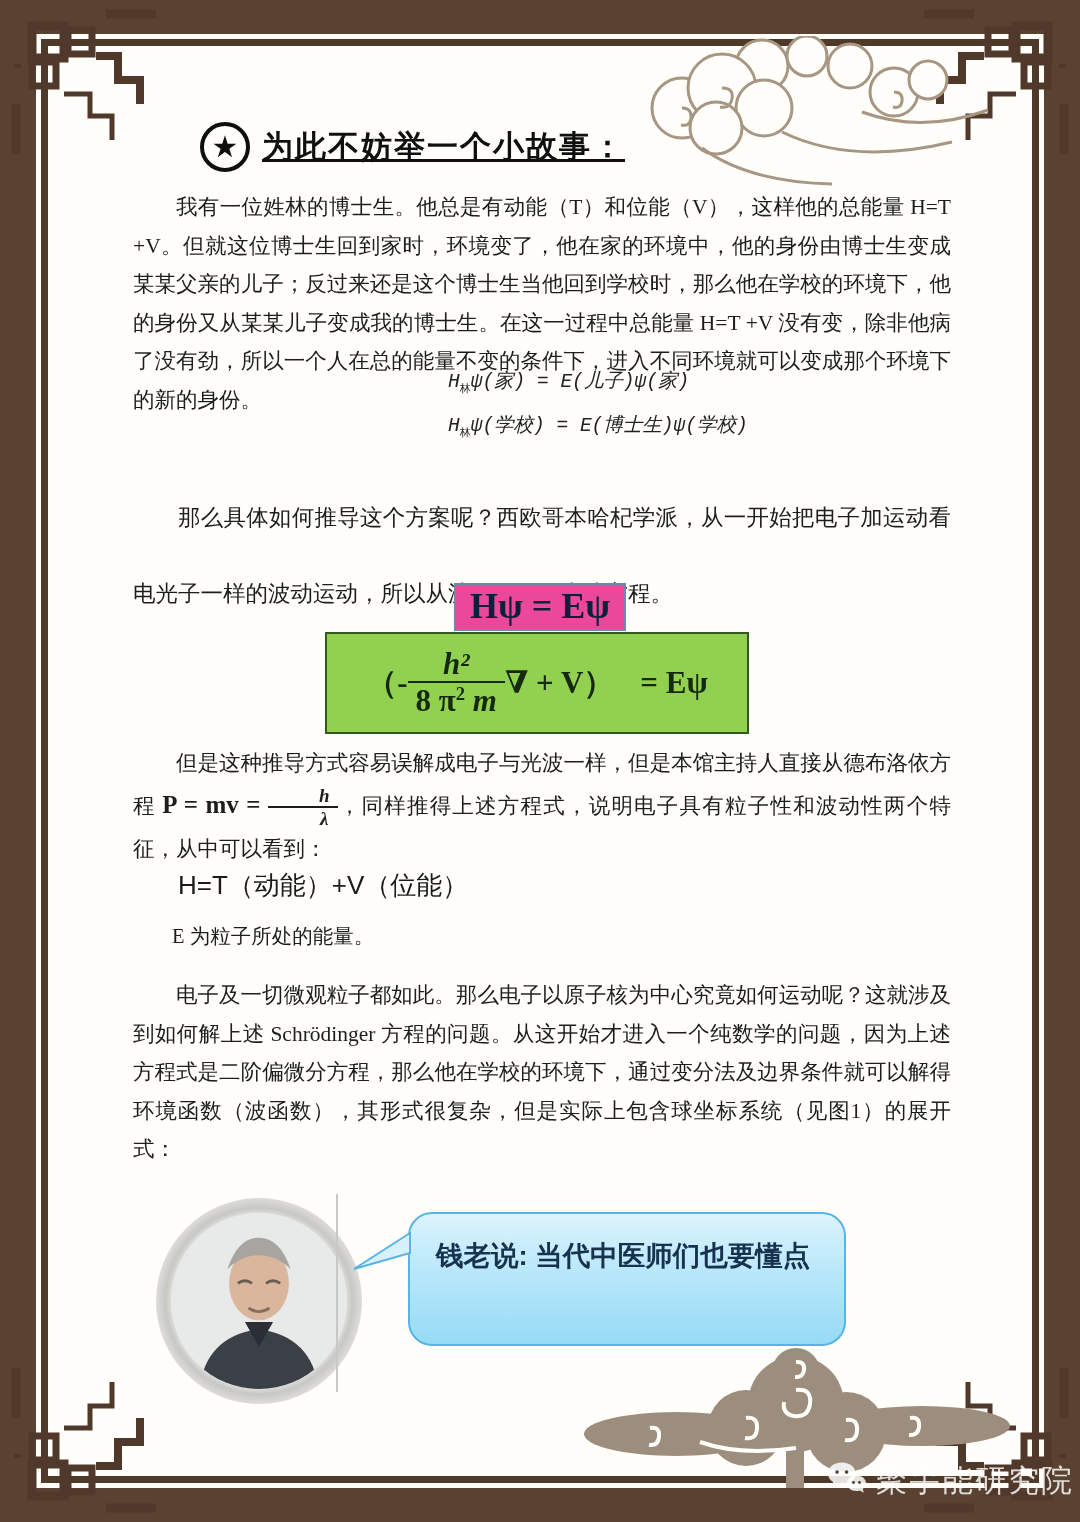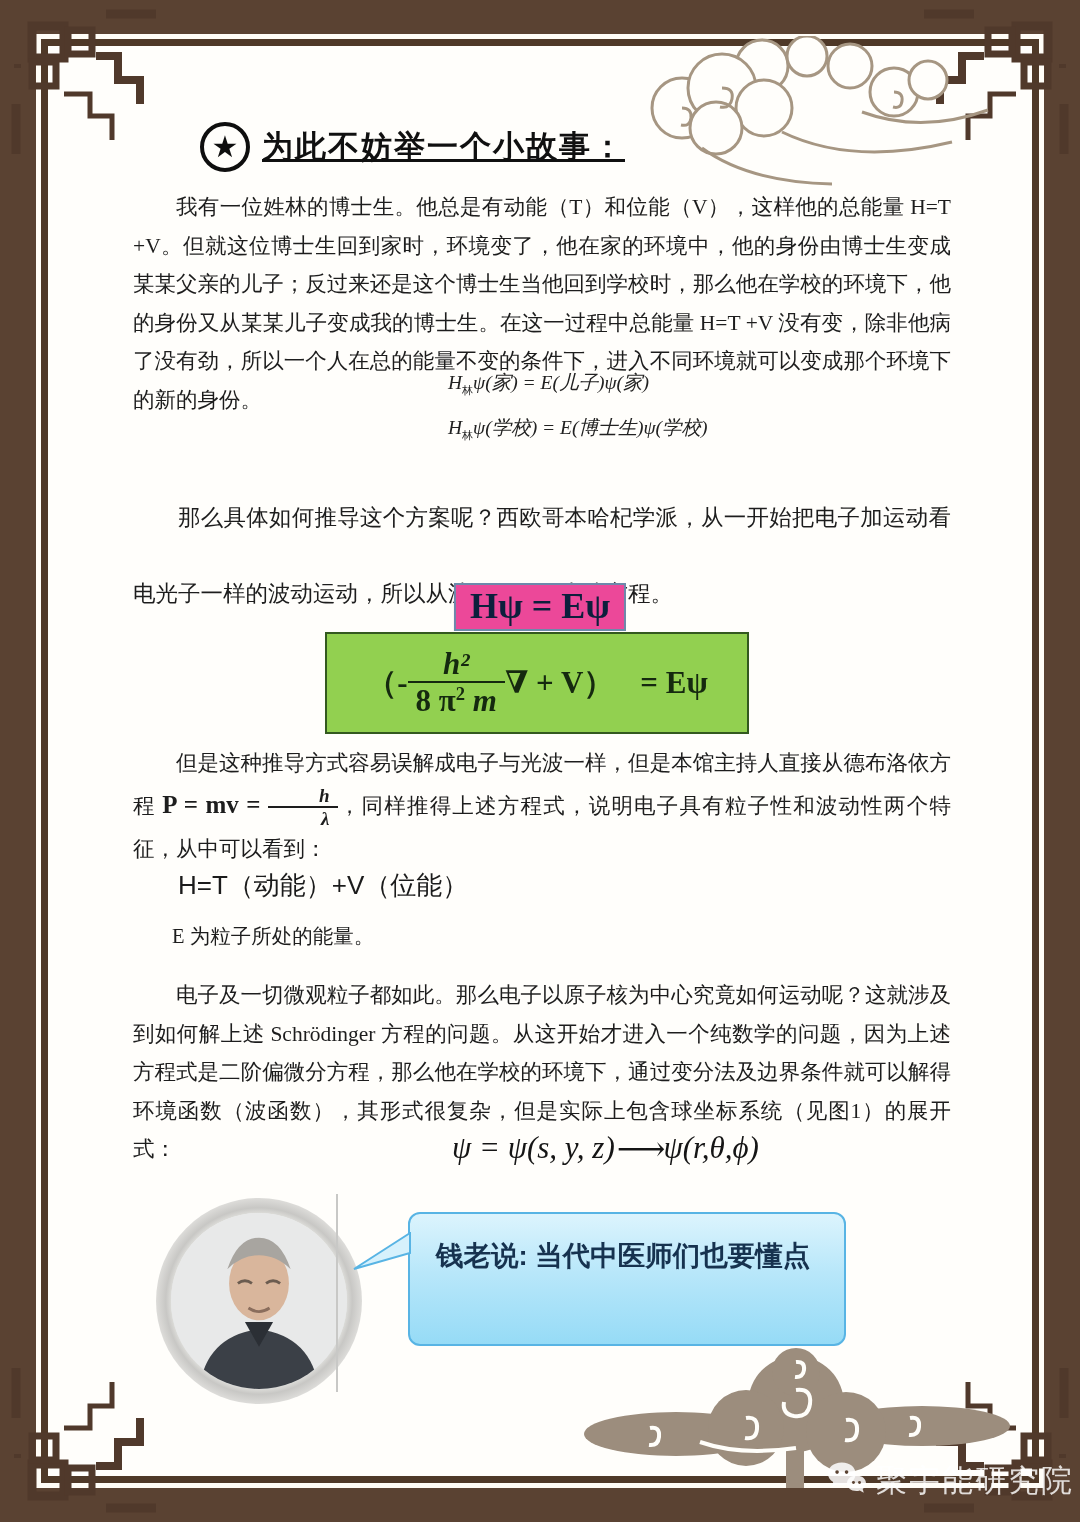--- a/index.html
+++ b/index.html
@@ -24,53 +24,53 @@
   .title-text{margin:0;font-family:"Liberation Sans","DejaVu Sans",sans-serif;font-weight:700;
               font-size:31px;color:#101010;letter-spacing:2px;text-decoration:underline;}
   
   .body-text{position:absolute;left:133px;width:818px;margin:0;font-size:21.5px;line-height:38.5px;
              text-align:justify;text-indent:2em;color:#1d1d1d;}
   .p1{top:188px;}
   .p2{top:480px;line-height:76px;font-size:22.5px;}
   .p3{top:742px;line-height:42px;}
   .p4{top:976px;}
   
-  .home-eqs{position:absolute;left:448px;top:364px;font-size:19.5px;line-height:37px;font-style:italic;color:#222;}
+  .home-eqs{position:absolute;left:448px;top:364px;font-size:19.5px;line-height:37px;font-style:italic;color:#222;font-family:Liberation Mono, monospace;}
   .home-eqs sub{font-size:11px;font-style:normal;}
   
   .blue-box{position:absolute;left:50%;transform:translateX(-50%);top:583px;background:#ec4899;
             border:2px solid #6d89ab;padding:0 14px 2px 14px;font-size:36px;font-weight:700;
             color:#0d1f3c;font-family:"Liberation Serif",serif;}
   .green-box{position:absolute;left:325px;top:632px;width:420px;height:98px;background:#92d050;
              border:2px solid #33591f;display:flex;align-items:center;justify-content:center;
              font-size:31px;color:#15290f;font-weight:600;}
   .green-box .rhs{margin-left:26px;}
   .it{font-style:italic;}
   .frac{display:inline-block;text-align:center;vertical-align:middle;line-height:1.05;}
   .frac .num{display:block;border-bottom:2.5px solid currentColor;padding:0 8px 1px 8px;}
-  .frac .den{display:block;padding:1px 8px 0 8px;text-align:right;}
+  .frac .den{display:block;padding:1px 8px 0 8px;}
   .frac .den sup{font-size:0.6em;}
   .fsmall{font-size:19px;line-height:1;}
   .deq{font-size:25px;font-weight:600;white-space:nowrap;}
   
   .h-line{position:absolute;left:178px;top:868px;font-family:"Liberation Sans","DejaVu Sans",sans-serif;
           font-size:26px;color:#1b1b1b;}
   .e-line{position:absolute;left:172px;top:922px;font-size:20.5px;color:#1d1d1d;}
   
   .psi-line{position:absolute;left:452px;top:1128px;font-size:31px;font-style:italic;color:#151515;
             display:flex;align-items:center;}
   .psi-line .arrow{font-style:normal;font-size:34px;margin:0 2px;letter-spacing:-4px;}
   
   .photo-ring{position:absolute;left:156px;top:1198px;width:206px;height:206px;border-radius:50%;
      background:radial-gradient(circle,#f4f4f2 50%,#e9e9e5 58%,rgba(110,110,108,.38) 64%,
                 rgba(90,90,88,.18) 72%,rgba(90,90,88,.05) 78%,transparent 84%);}
   .photo{position:absolute;inset:15px;border-radius:50%;overflow:hidden;
          background:linear-gradient(180deg,#edeeee 0%,#dfe1e1 100%);}
   .divider{position:absolute;left:336px;top:1194px;width:2px;height:198px;background:#c8c8c6;}
-  .bubble{position:absolute;left:408px;top:1212px;width:438px;height:134px;border-radius:12px;
+  .bubble{position:absolute;left:408px;top:1212px;width:438px;height:134px;border-radius:24px;
           background:linear-gradient(180deg,#dcf4fd 0%,#b8e7fa 45%,#96dbf6 100%);
           border:2px solid #58b4e4;box-sizing:border-box;padding:14px 26px 0 26px;
           font-family:"Liberation Sans","DejaVu Sans",sans-serif;font-weight:700;font-size:27.5px;
           line-height:56px;color:#16324f;}
   .bubble-tail{position:absolute;left:-57px;top:18px;}
   
   .watermark{position:absolute;left:826px;top:1460px;display:flex;gap:8px;
              font-family:"Liberation Sans","DejaVu Sans",sans-serif;font-size:31px;
              color:rgba(255,255,255,0.82);letter-spacing:2px;z-index:9;}
 </style>
@@ -202,25 +202,20 @@
 
   <p class="body-text p3">
     <span>但是这种推导方式容易误解成电子与光波一样，但是本馆主持人直接从德布洛依方程 </span><span class="deq"><span>P = mv = </span><span class="frac fsmall"><span class="num it">h</span><span class="den it">λ</span></span></span><span>，同样推得上述方程式，说明电子具有粒子性和波动性两个特征，从中可以看到：</span>
   </p>
 
   <div class="h-line">H=T（动能）+V（位能）</div>
   <div class="e-line">E 为粒子所处的能量。</div>
 
   <p class="body-text p4">电子及一切微观粒子都如此。那么电子以原子核为中心究竟如何运动呢？这就涉及到如何解上述 Schrödinger 方程的问题。从这开始才进入一个纯数学的问题，因为上述方程式是二阶偏微分方程，那么他在学校的环境下，通过变分法及边界条件就可以解得环境函数（波函数），其形式很复杂，但是实际上包含球坐标系统（见图1）的展开式：</p>
 
-  <div class="psi-line">
-    <span>ψ = ψ(s, y, z)</span>
-    <span class="arrow">⟶</span>
-    <span>ψ(r,θ,ϕ)</span>
-  </div>
 
   <div class="photo-ring">
     <div class="photo">
       <svg viewBox="0 0 100 100" width="100%" height="100%">
         <rect x="0" y="0" width="100" height="100" fill="#e8e9e9"></rect>
         <path d="M16 100 Q20 70 50 66 Q80 70 84 100 Z" fill="#3b4047"></path>
         <path d="M42 62 L58 62 L50 76 Z" fill="#2b2f35"></path>
         <ellipse cx="50" cy="40" rx="17" ry="21" fill="#d9b69c"></ellipse>
         <path d="M32 32 Q38 14 50 14 Q62 14 68 32 Q60 24 50 24 Q40 24 32 32 Z" fill="#a8a5a0"></path>
         <path d="M38 40 q4 -3 8 0" stroke="#6b5c50" stroke-width="1.6" fill="none"></path>

